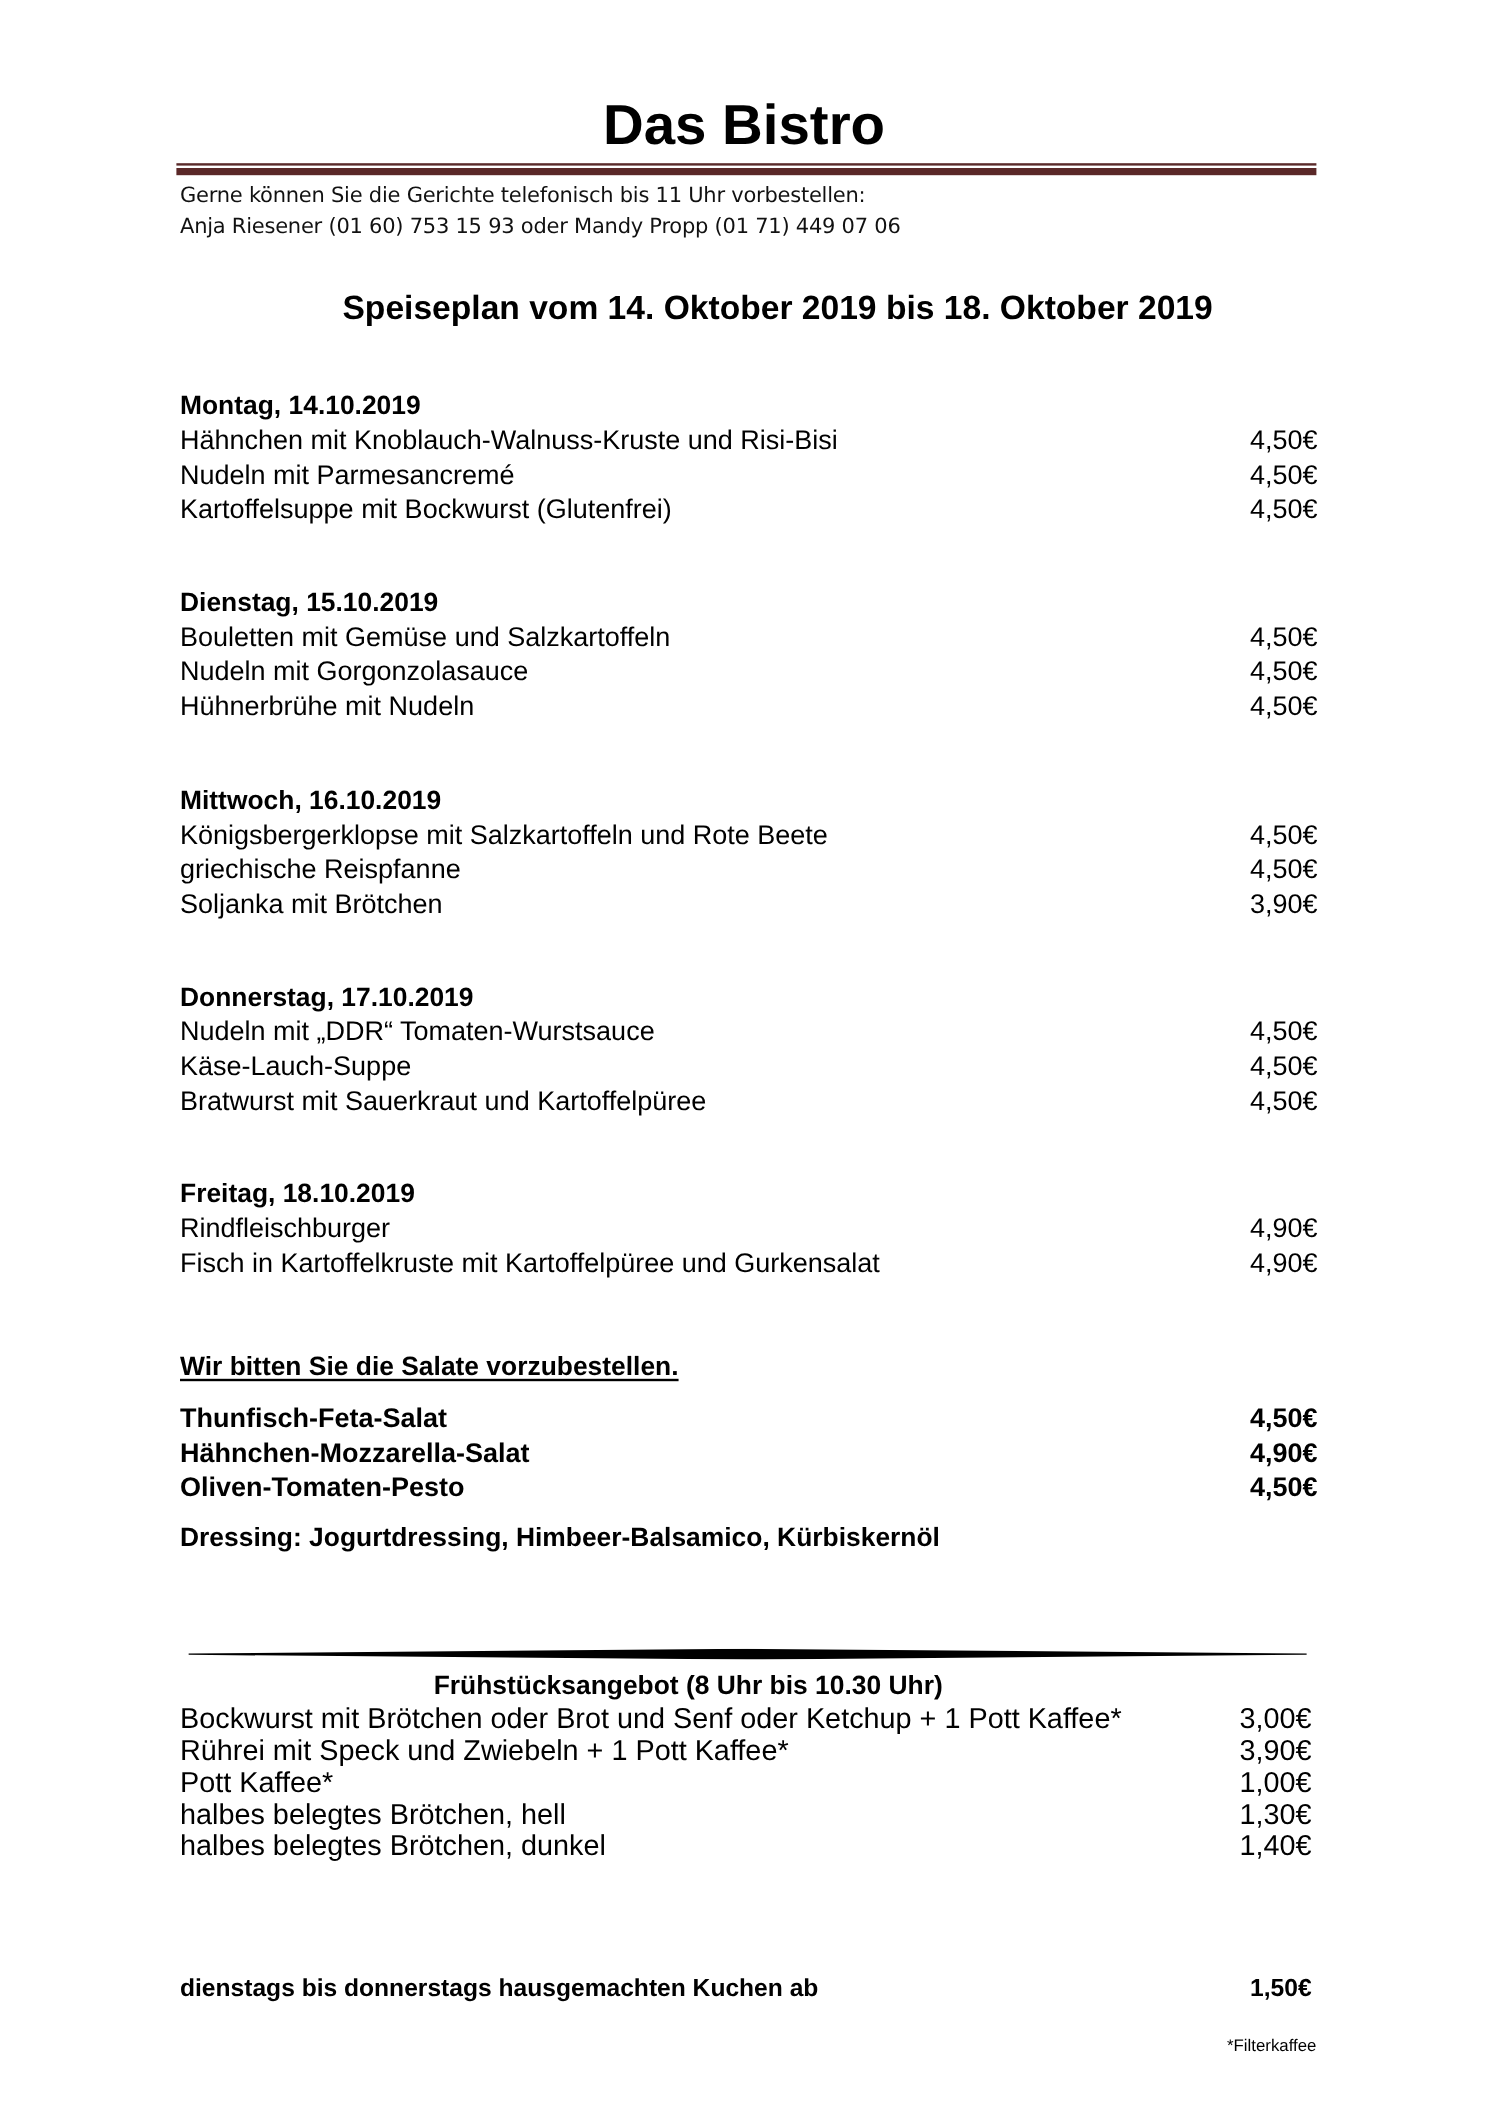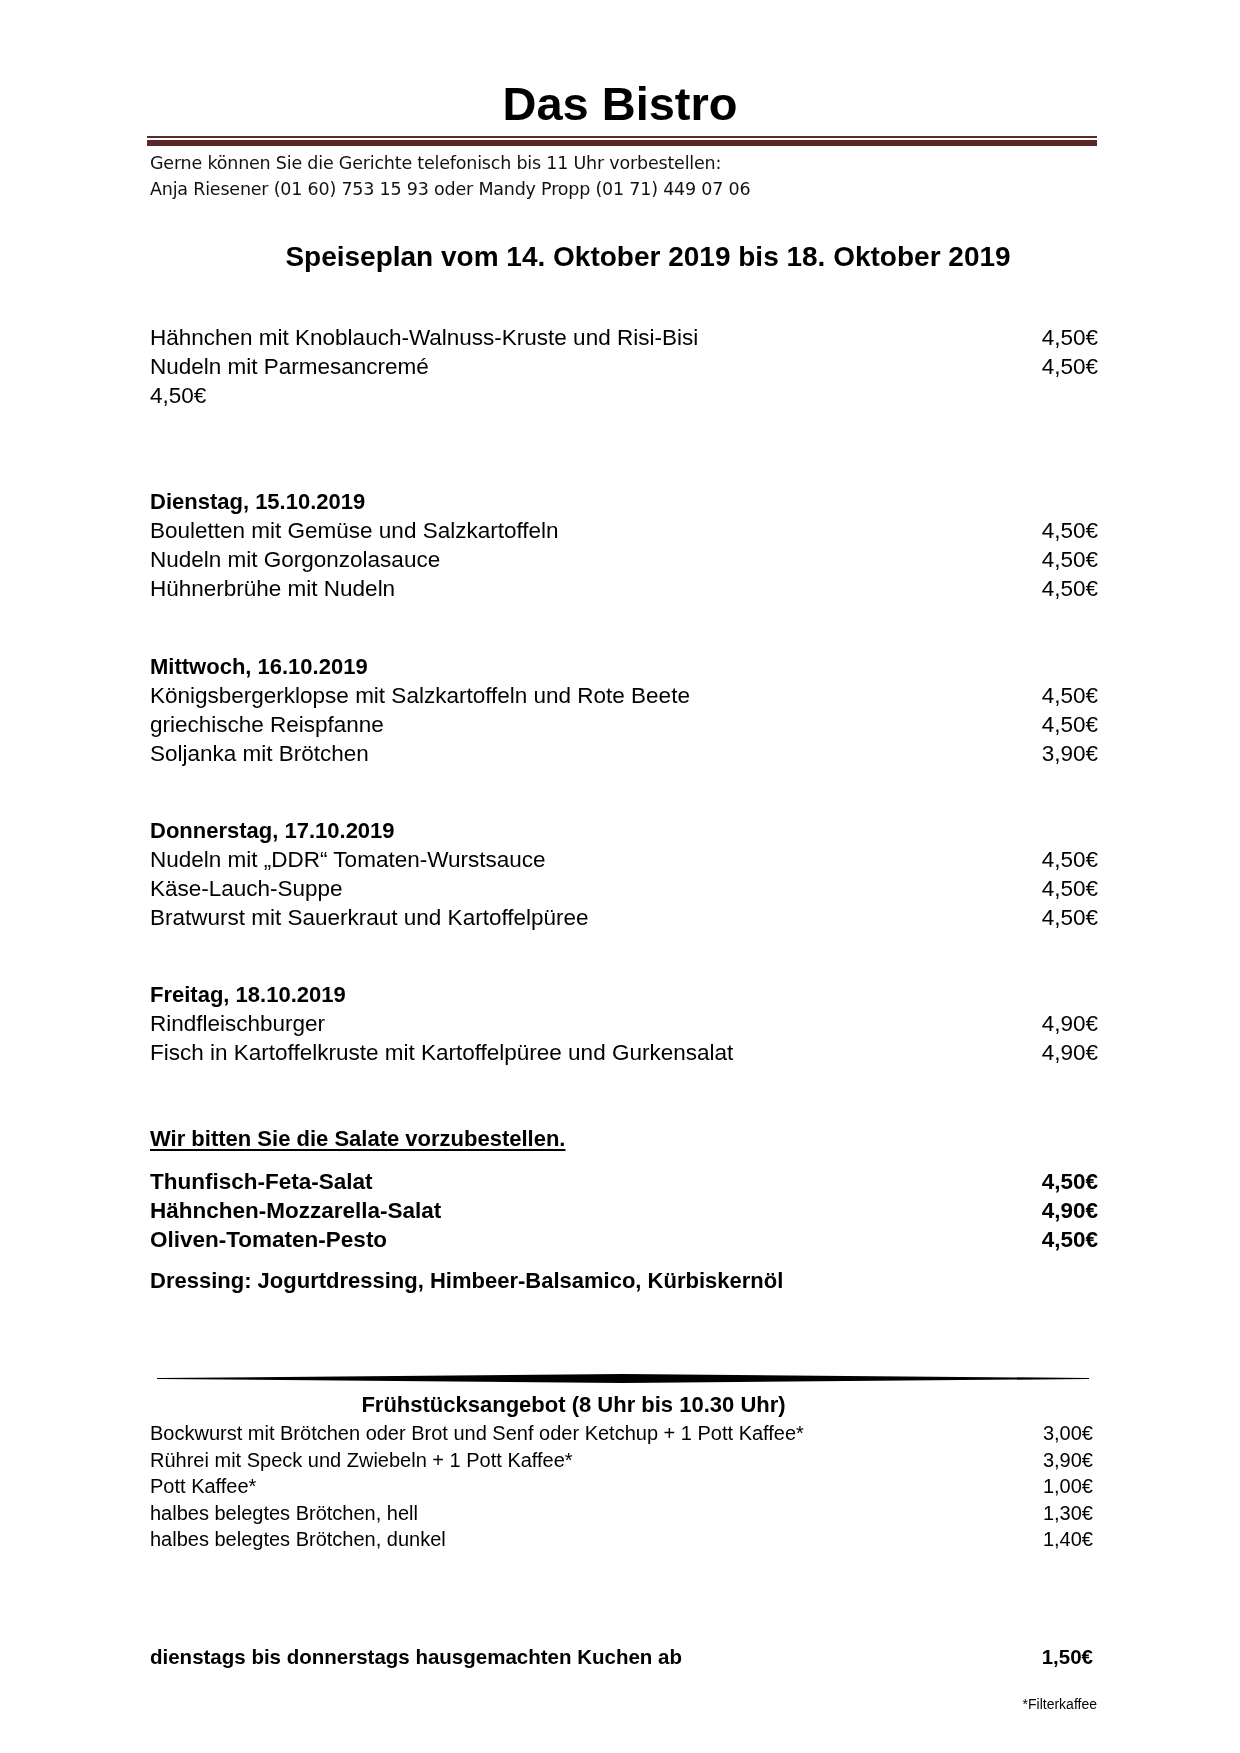--- a/index.html
+++ b/index.html
@@ -13,46 +13,48 @@
   .section { left: 150px; width: 948px; }
   .day-head { font-size: 22px; font-weight: bold; line-height: 29px; height: 29px; }
   .row { display: flex; justify-content: space-between; font-size: 22.5px; line-height: 29px; height: 29px; }
   .row .name { white-space: nowrap; }
   .row .price { text-align: left; white-space: nowrap; }
   .bold .row, .bold { font-weight: bold; }
   .salad-head { font-size: 22px; font-weight: bold; line-height: 29px; text-decoration: underline; text-underline-offset: 3px; }
   .dressing { font-size: 22px; font-weight: bold; line-height: 29px; }
   .taper { left: 157px; width: 932px; top: 1374px; height: 9px; }
   .breakfast-head { left: 0; width: 1147px; top: 1391px; text-align: center; font-size: 22px; font-weight: bold; line-height: 28px; }
-  .brow { display: flex; justify-content: space-between; font-size: 20px; line-height: 26.5px; height: 26.5px; }
+  .brow { display: flex; justify-content: space-between; font-size: 24px; line-height: 26.5px; height: 26.5px; }
   .brow .price { padding-right: 5px; }
   .cake { font-size: 20.5px; font-weight: bold; }
   .footnote { right: 143px; top: 1695px; font-size: 14px; line-height: 18px; }
 </style>
 </head>
 <body>
 
 <div class="abs title">Das Bistro</div>
 <div class="abs rule-thin"></div>
 <div class="abs rule-thick"></div>
 <div class="abs contact" style="top:150px;">Gerne können Sie die Gerichte telefonisch bis 11 Uhr vorbestellen:</div>
 <div class="abs contact" style="top:176px;">Anja Riesener (01 60) 753 15 93 oder Mandy Propp (01 71) 449 07 06</div>
 
 <div class="abs subtitle">Speiseplan vom 14. Oktober 2019 bis 18. Oktober 2019</div>
 
 <div class="abs section" style="top:323px;">
+  <div class="day-head">Montag, 14.10.2019</div>
   <div class="row">
       <span class="name">Hähnchen mit Knoblauch-Walnuss-Kruste und Risi-Bisi</span>
       <span class="price">4,50€</span>
     </div>
   <div class="row">
       <span class="name">Nudeln mit Parmesancremé</span>
       <span class="price">4,50€</span>
     </div>
   <div class="row">
+      <span class="name">Kartoffelsuppe mit Bockwurst (Glutenfrei)</span>
       <span class="price">4,50€</span>
     </div>
 </div>
 
 <div class="abs section" style="top:487px;">
   <div class="day-head">Dienstag, 15.10.2019</div>
   <div class="row">
       <span class="name">Bouletten mit Gemüse und Salzkartoffeln</span>
       <span class="price">4,50€</span>
     </div>

